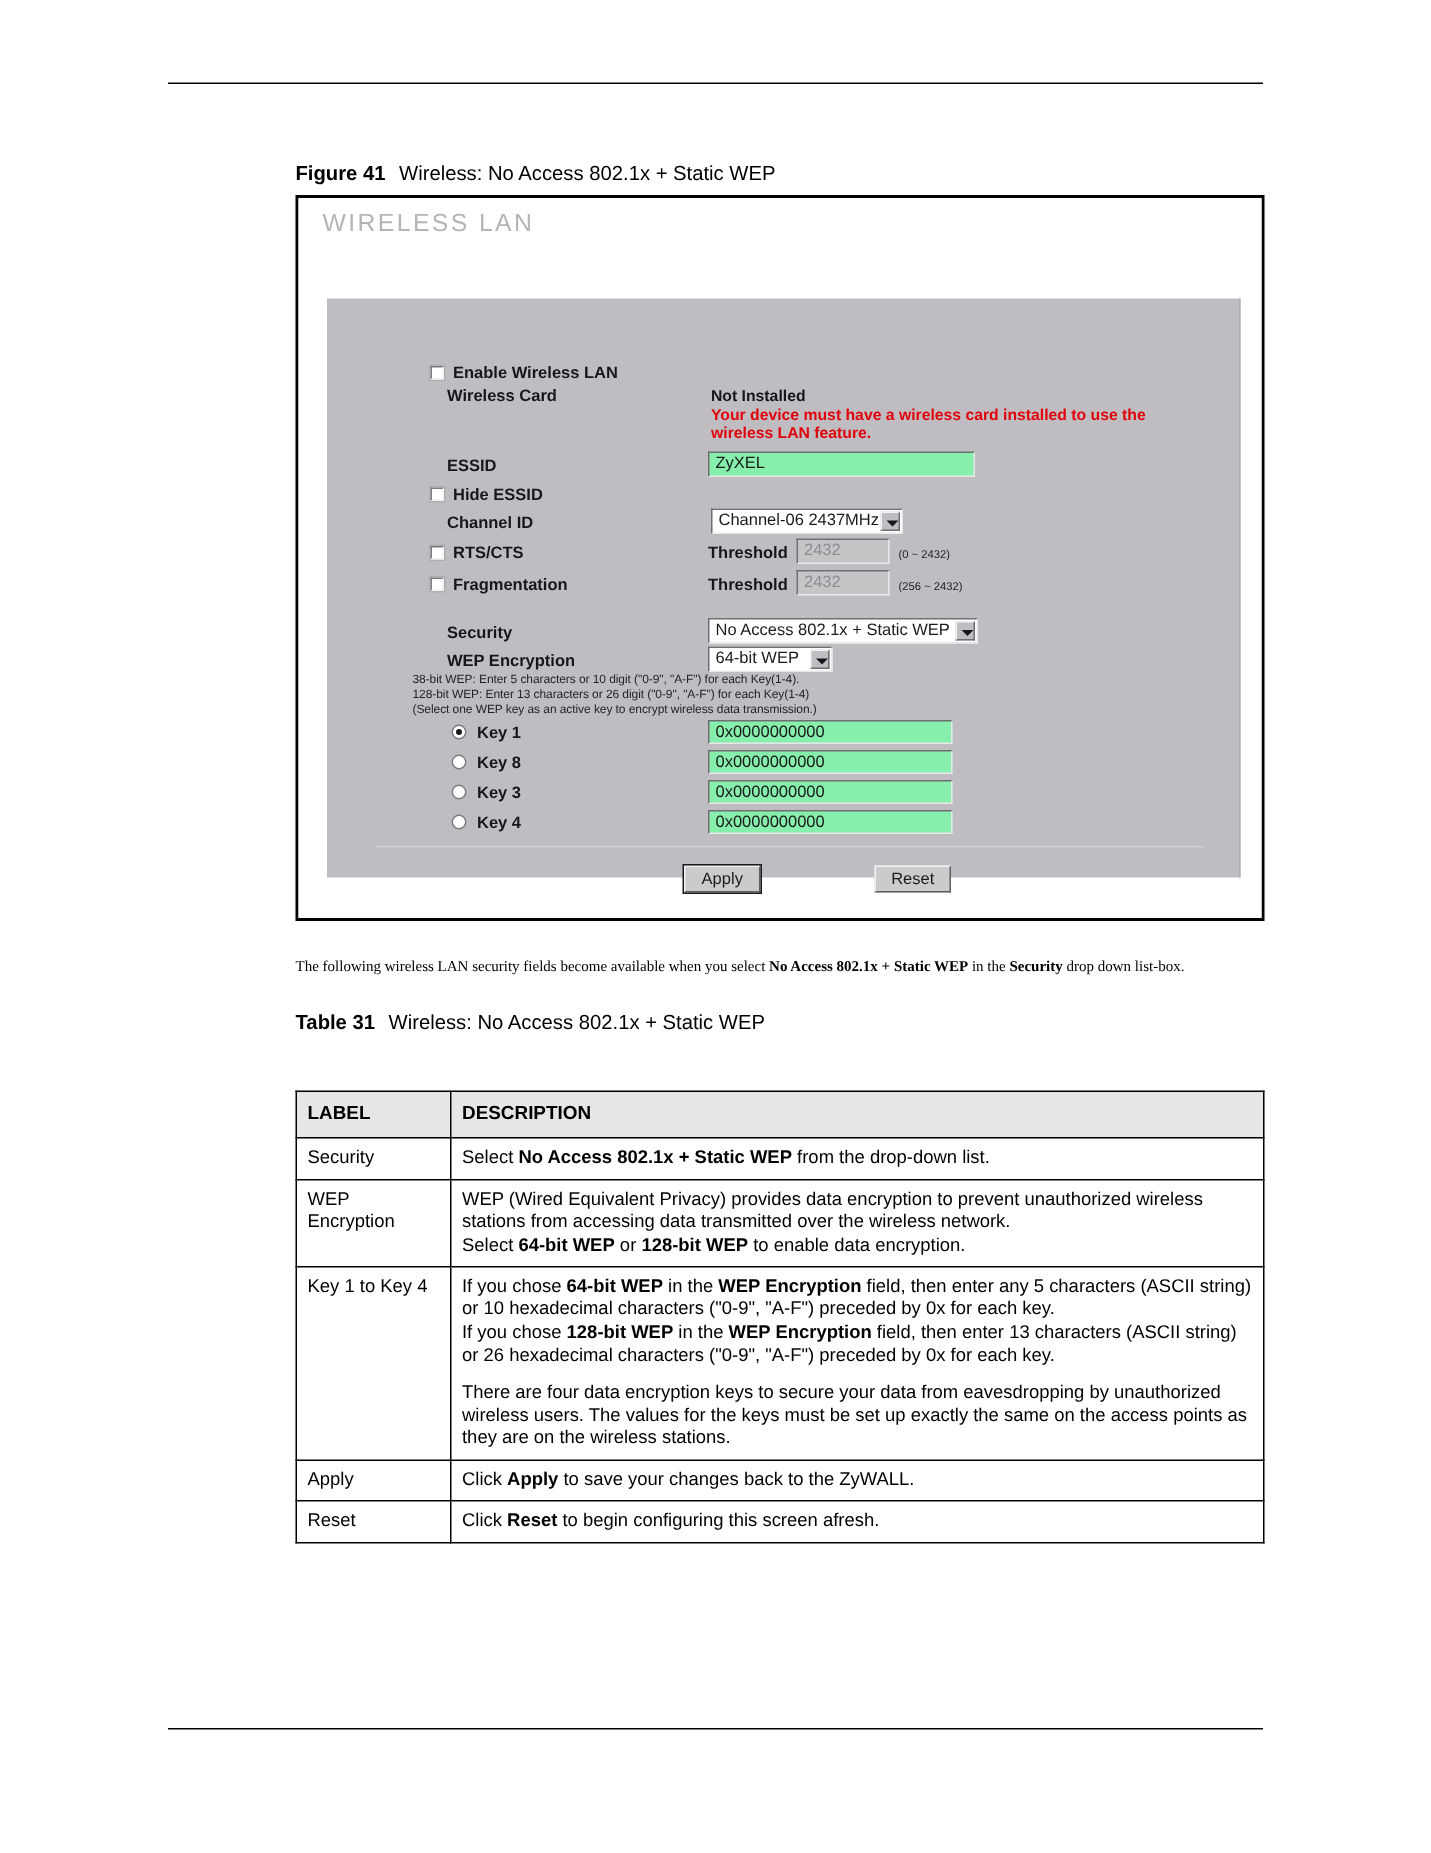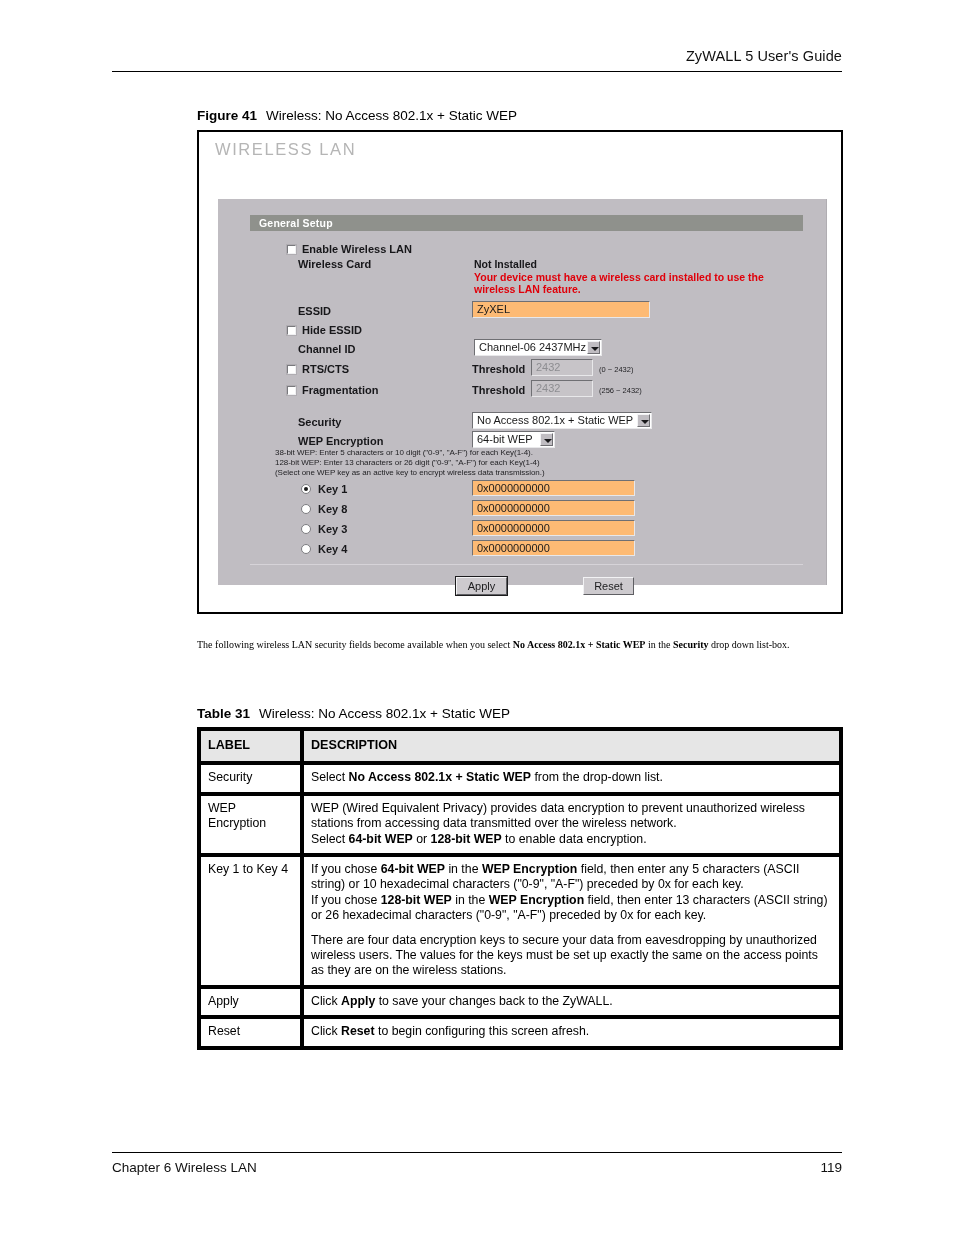--- a/index.html
+++ b/index.html
@@ -93,21 +93,21 @@
     background:#ffffff;
     border:1px solid #7d7d81;
     vertical-align:-1px; margin-right:7px; position:relative;
   }
   .rb.on::after {
     content:""; position:absolute; left:2px; top:2px;
     width:4px; height:4px; border-radius:50%; background:#1a1a1a;
   }
 
   .txtbox {
-    position:absolute; background:#fdba74;
+    position:absolute; background:#86efac;
     border-top:1.5px solid #6f6f73; border-left:1.5px solid #6f6f73;
     border-right:1px solid #e8e8ea; border-bottom:1px solid #e8e8ea;
     font-size:11px; color:#1a1a1a;
     line-height:15px; padding-left:4px;
     font-family:"Liberation Sans", sans-serif;
     overflow:hidden; white-space:nowrap;
   }
   .txtbox.disabled { color:#8d8d91; background:#c7c4c8; }
 
   .selbox {
@@ -155,69 +155,67 @@
   
   .para {
     position:absolute; left:197px; top:634px; width:650px;
     font-family:"Liberation Serif", serif; font-size:10px;
     line-height:22px; color:#000;
   }
   .para b { font-weight:bold; }
 
   .tbl-caption {
     position:absolute; left:197px; top:674px;
-    font-size:13.5px; color:#000;margin-top:32px;
+    font-size:13.5px; color:#000;
   }
   .tbl-caption .t-num { font-weight:bold; }
   .tbl-caption .t-title { margin-left:9px; }
 
   
   table.desc {
     position:absolute; left:197px; top:727px;
     width:646px; border-collapse:collapse;
     font-size:12.3px; color:#000;
     font-family:"Liberation Sans", sans-serif;
   }
   table.desc th, table.desc td {
-    border:4px solid #000000; vertical-align:top;
+    border:1px solid #000000; vertical-align:top;
     padding:5px 7px 6px 7px; line-height:15.4px;
   }
   table.desc thead th { background:#e6e6e6; font-weight:bold; text-align:left; font-size:12.6px; padding-top:7px; padding-bottom:8px;}
   table.desc td.lbl { width:103px; }
   table.desc b { font-weight:bold; }
   table.desc p { margin:0; }
   table.desc p + p { margin-top:0px; }
   table.desc p.gap { margin-top:9px; }
 
   
   .footer { position:absolute; left:112px; top:1152px; width:730px; }
   .footer .f-rule { border-bottom:1.6px solid #000; }
   .footer .f-row { display:flex; justify-content:space-between; margin-top:7px; font-size:13.5px; color:#111; }
 </style>
 </head>
 <body>
 
 <div class="page-header">
-  <div class="hdr-text">ZyWALL 5 User's Guide</div>
   <div class="hdr-rule"></div>
 </div>
 
 <div class="fig-caption">
   <span class="fig-num">Figure 41</span><span class="fig-title">Wireless: No Access 802.1x + Static WEP</span>
 </div>
 
 <div class="shot">
   <div class="shot-inner">
 
     <div class="wl-title">WIRELESS LAN</div>
 
 
     <div class="panel">
 
-      <div class="section-bar">General Setup</div>
 
       <div class="fld" style="left:69px; top:44px;">
         <span class="cb"></span><span>Enable Wireless LAN</span>
       </div>
 
       <div class="fld" style="left:80px; top:59px;">Wireless Card</div>
       <div class="notinst" style="left:256px; top:59px;">Not Installed</div>
       <div class="warn" style="left:256px; top:72px;">Your device must have a wireless card installed to use the</div>
       <div class="warn" style="left:256px; top:84px;">wireless LAN feature.</div>
 
@@ -330,17 +328,13 @@
     </tr>
     <tr>
       <td class="lbl">Reset</td>
       <td>Click <b>Reset</b> to begin configuring this screen afresh.</td>
     </tr>
   </tbody>
 </table>
 
 <div class="footer">
   <div class="f-rule"></div>
-  <div class="f-row">
-    <span>Chapter 6 Wireless LAN</span>
-    <span>119</span>
-  </div>
 </div>
 
 </body></html>

